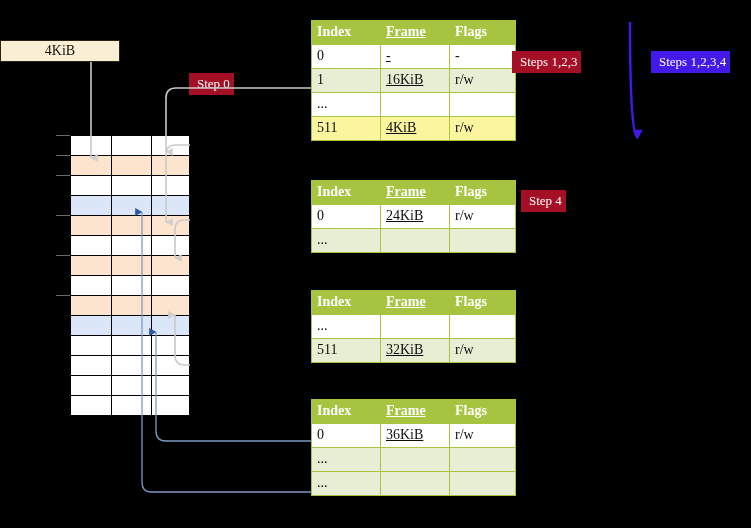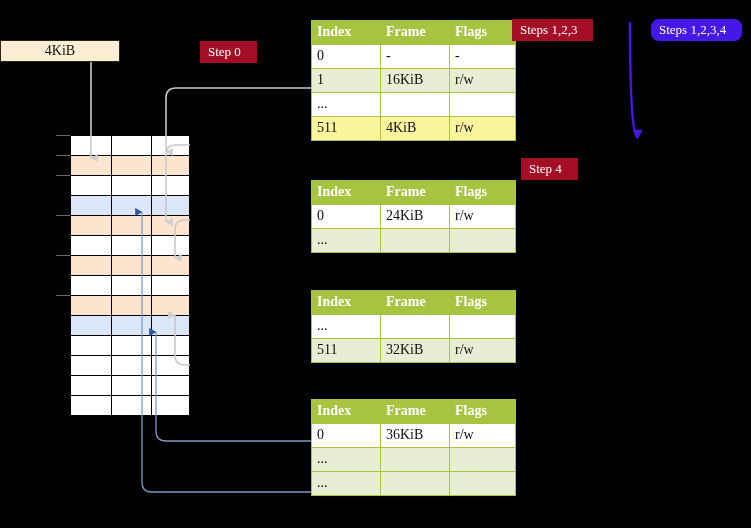--- a/index.html
+++ b/index.html
@@ -21,23 +21,24 @@
     width: 751px;
     height: 528px;
   }
 
   
   .badge {
     position: absolute;
     color: #ffffff;
     font-size: 13px;
     line-height: 17px;
-    padding: 2px 16px 3px 8px;
+    padding: 2px 4px 3px 8px;
     white-space: nowrap;
     font-family: "Liberation Serif", "DejaVu Serif", serif;
+    margin-top: 32px;
   }
   .badge-red   { background: #a50f26; }
   .badge-blue  { background: #4318e8; }
 
   
   .sizebox {
     position: absolute;
     background: #faefd4;
     border: 1px solid #2a2416;
     color: #15120a;
@@ -105,21 +106,21 @@
     height: 18px;
     background: #ffffff;
     white-space: nowrap;
     font-size: 14px;
   }
   .ptable tr.alt td { background: #e8eed4; }
   .ptable td.hl { background: #fbf5a0; }
   .ptable tr.alt td.hl { background: #fbf5a0; }
 
   .col-index { width: 58px; }
-  .col-frame { width: 58px; }
+  .col-frame { width: 58px; text-decoration: underline; }
   .col-flags { width: 55px; }
 
   svg.overlay {
     position: absolute;
     left: 0; top: 0;
     width: 751px;
     height: 528px;
     pointer-events: none;
   }
 </style>
@@ -247,23 +248,23 @@
           <tr class="alt">
             <td class="col-index">...</td>
             <td class="col-frame"></td>
             <td class="col-flags"></td>
           </tr>
         </tbody>
       </table>
     </div>
 
   <div id="badges-host">
-      <div class="badge badge-red" style="left: 200px; top: 41px; text-align: right;">Step 0</div>
+      <div class="badge badge-red" style="left: 189px; top: 41px; text-align: right;">Step 0</div>
       <div class="badge badge-red" style="left: 512px; top: 19px;">Steps 1,2,3</div>
-      <div class="badge badge-blue" style="left: 651px; top: 19px; border-radius: 8px;">Steps 1,2,3,4</div>
+      <div class="badge badge-blue" style="left: 651px; top: 19px;">Steps 1,2,3,4</div>
       <div class="badge badge-red" style="left: 521px; top: 158px; text-align: right;">Step 4</div>
     </div>
 
   <svg class="overlay" id="overlay" viewBox="0 0 751 528" xmlns="http://www.w3.org/2000/svg">
     <defs>
       <marker id="ah-gray" markerWidth="9" markerHeight="9" refX="4.5" refY="7.6" orient="auto" markerUnits="userSpaceOnUse">
         <path d="M 0.6,0.8 L 4.5,8.0 L 8.4,0.8 Z" fill="#cfcfcf"></path>
       </marker>
       <marker id="ah-blue" markerWidth="9" markerHeight="9" refX="4.5" refY="7.6" orient="auto" markerUnits="userSpaceOnUse">
         <path d="M 0.6,0.8 L 4.5,8.0 L 8.4,0.8 Z" fill="#2b57a6"></path>

